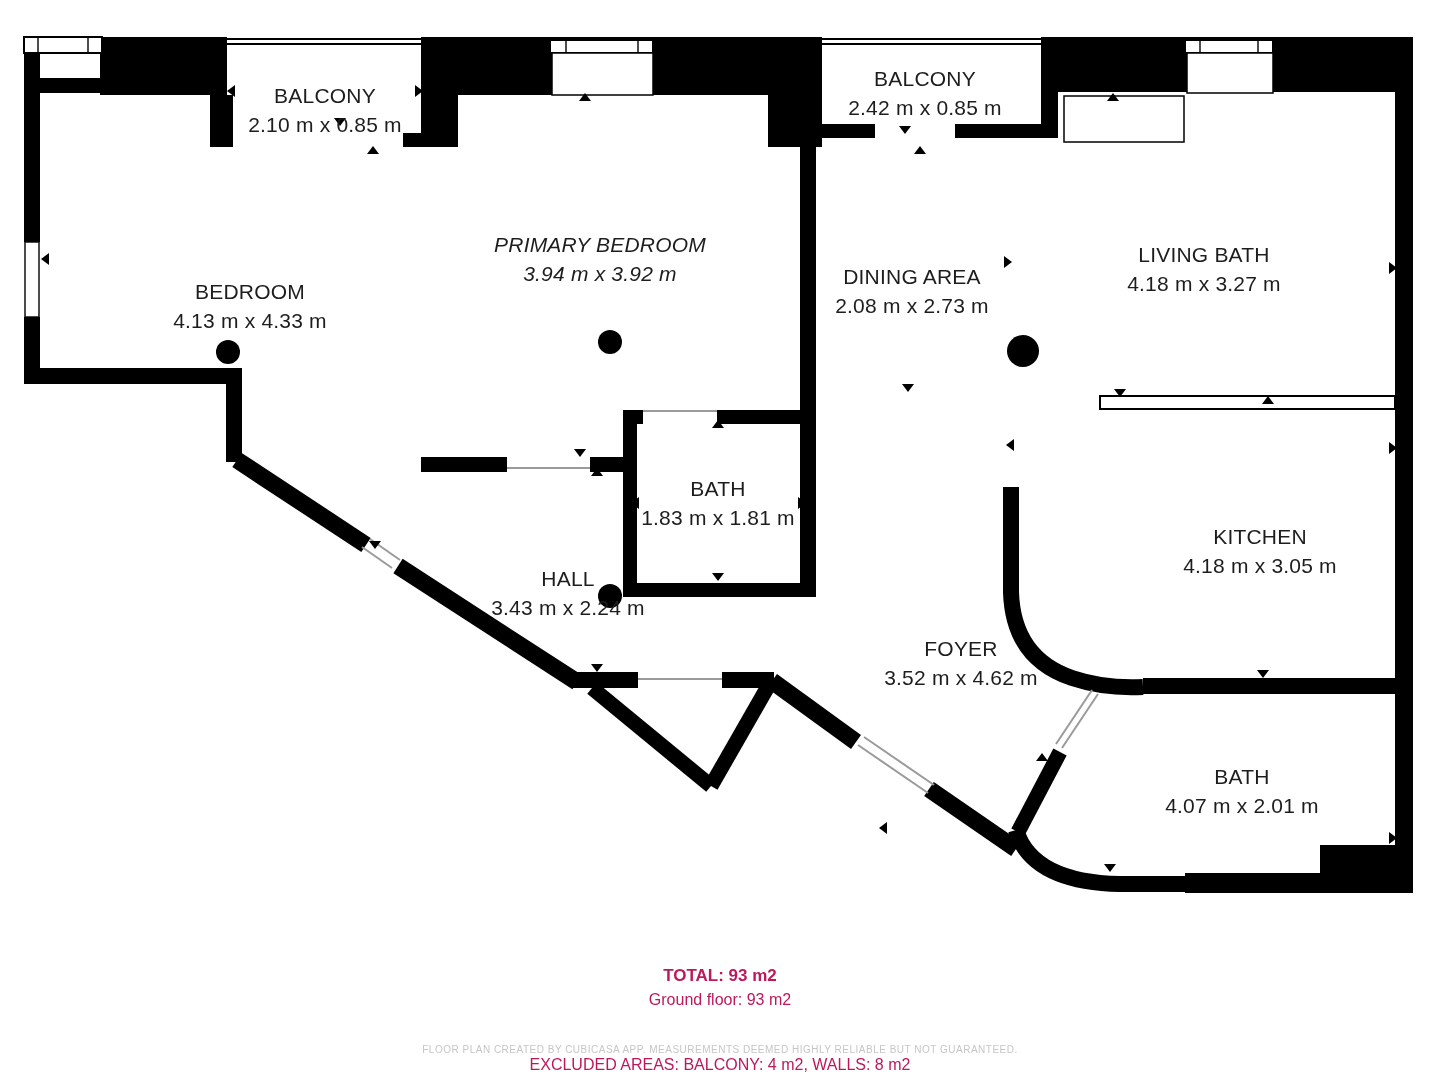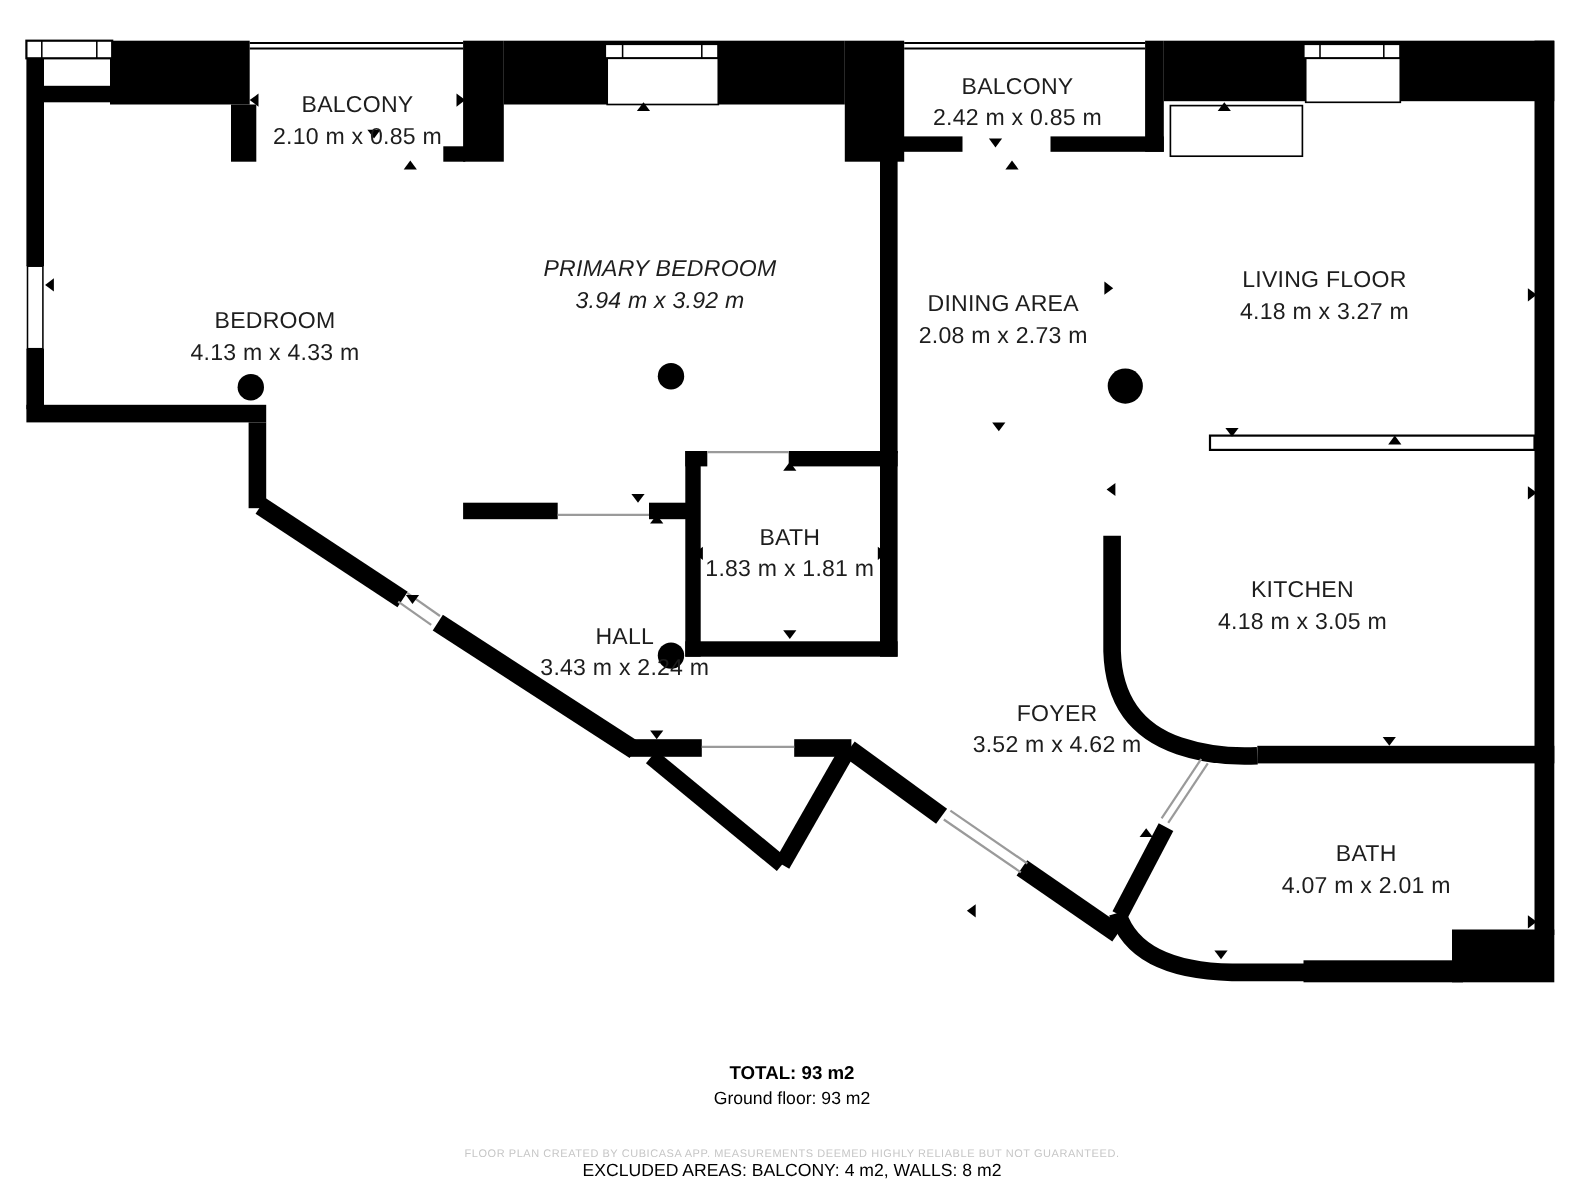--- a/index.html
+++ b/index.html
@@ -6,21 +6,21 @@
   body{
     width:1440px;height:1080px;position:relative;background:#ffffff;
     font-family:"Liberation Sans", sans-serif;overflow:hidden;
   }
   .plan-svg{position:absolute;left:0;top:0;}
   .room-label{
     position:absolute;transform:translate(-50%,-50%);
     text-align:center;color:#1d1d1d;font-size:21px;line-height:29px;
     white-space:nowrap;letter-spacing:.2px;
   }
-  .footer-line{position:absolute;left:0;right:0;text-align:center;color:#000000;}
+  .footer-line{position:absolute;left:0;right:0;text-align:center;color:#be185d;}
   .f-total{top:966px;font-size:17px;font-weight:bold;}
   .f-ground{top:991px;font-size:16px;}
   .f-excluded{top:1056px;font-size:16px;}
   .f-disclaimer{top:1044px;font-size:10px;color:#c6c6c6;letter-spacing:.5px;}
 </style>
 </head>
 <body>
 
 <svg class="plan-svg" width="1440" height="1080" viewBox="0 0 1440 1080">
 
@@ -184,32 +184,32 @@
   </div>
   <div class="room-label" style="left:925px;top:93px;">
     <div>BALCONY</div>
     <div>2.42 m x 0.85 m</div>
   </div>
   <div class="room-label" style="left:912px;top:291px;">
     <div>DINING AREA</div>
     <div>2.08 m x 2.73 m</div>
   </div>
   <div class="room-label" style="left:1204px;top:269px;">
-    <div>LIVING FLOOR</div>
+    <div>LIVING BATH</div>
     <div>4.18 m x 3.27 m</div>
   </div>
   <div class="room-label" style="left:718px;top:503px;">
     <div>BATH</div>
     <div>1.83 m x 1.81 m</div>
   </div>
   <div class="room-label" style="left:568px;top:593px;">
     <div>HALL</div>
     <div>3.43 m x 2.24 m</div>
   </div>
-  <div class="room-label" style="left:1184px;top:551px;">
+  <div class="room-label" style="left:1260px;top:551px;">
     <div>KITCHEN</div>
     <div>4.18 m x 3.05 m</div>
   </div>
   <div class="room-label" style="left:961px;top:663px;">
     <div>FOYER</div>
     <div>3.52 m x 4.62 m</div>
   </div>
   <div class="room-label" style="left:1242px;top:791px;">
     <div>BATH</div>
     <div>4.07 m x 2.01 m</div>

